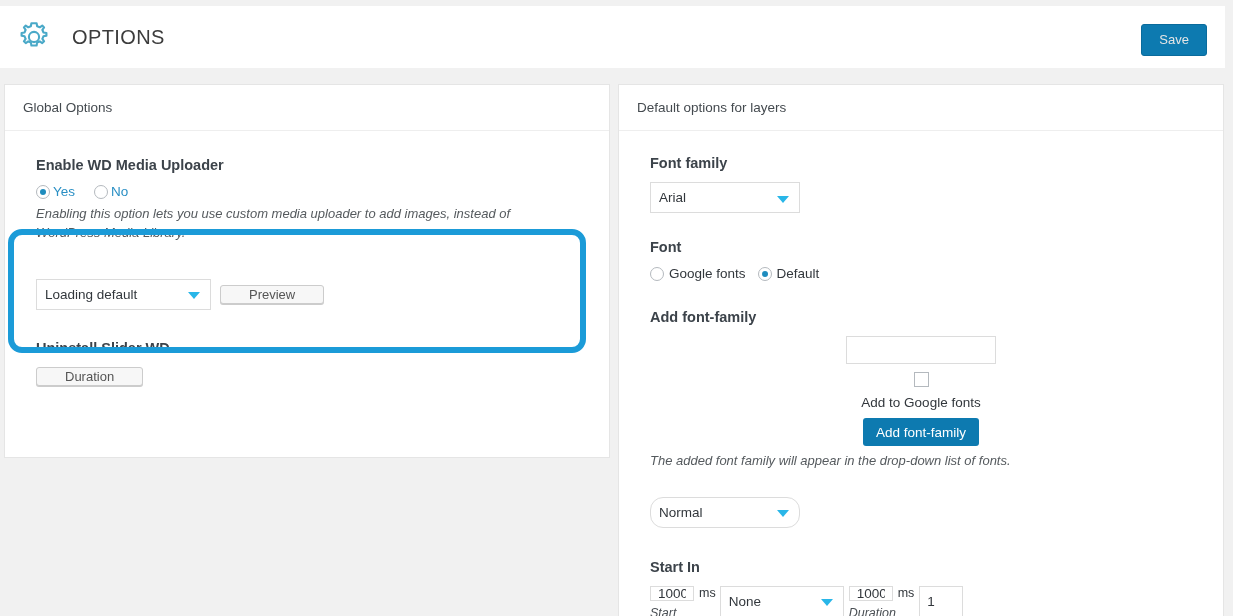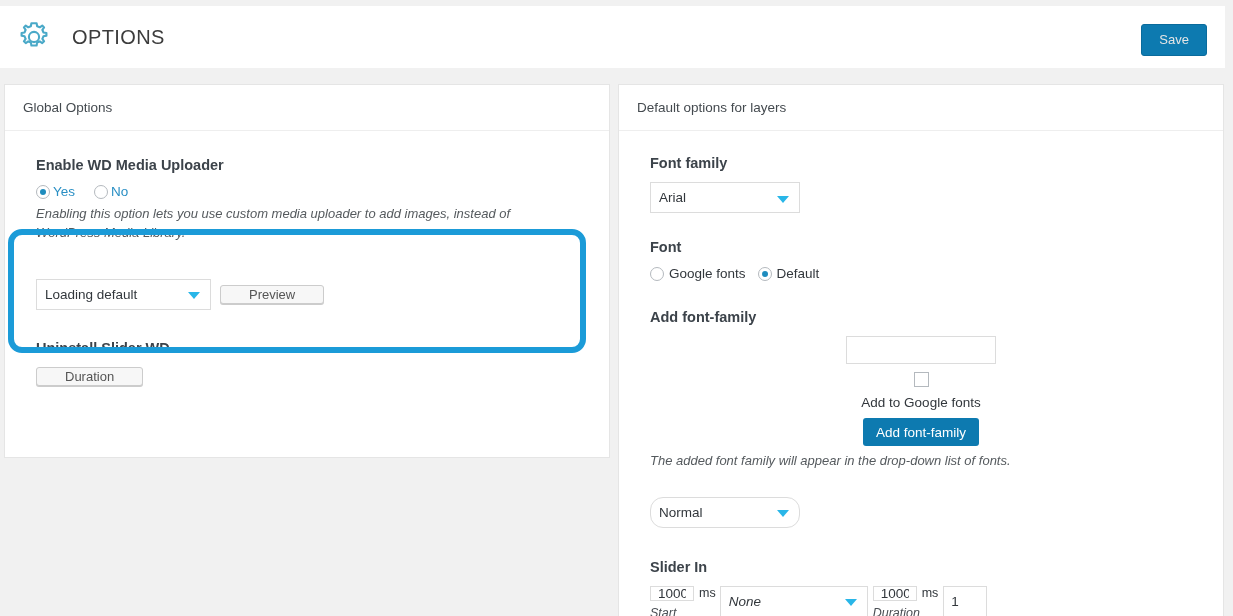--- a/index.html
+++ b/index.html
@@ -155,21 +155,21 @@
     right: 10px; top: 50%;
     margin-top: -2px;
     width: 0; height: 0;
     border-left: 6px solid transparent;
     border-right: 6px solid transparent;
     border-top: 7px solid #29b6e8;
   }
   .sel-loading { width: 175px; }
   .sel-font    { width: 150px; }
   .sel-weight  { width: 150px; border-radius: 13px; }
-  .sel-effect  { width: 148px; font-style: italic; }
+  .sel-effect  { width: 124px; }
 
   .btn-grey {
     border: 1px solid #ccc;
     background: #f7f7f7;
     color: #555;
     font-size: 13px;
     font-family: "Liberation Sans", sans-serif;
     border-radius: 3px;
     height: 19px;
     padding: 0 28px;
@@ -324,21 +324,21 @@
     </div>
 
     <div class="group" style="margin-top:26px;">
       <div class="select-box sel-weight">
         <span>Normal</span>
         <span class="arrow"></span>
       </div>
     </div>
 
     <div class="group" style="margin-top:31px;">
-      <div class="field-label">Slider In</div>
+      <div class="field-label">Start In</div>
       <div class="effect-row">
 
         <div class="effect-cell">
           <div class="effect-ctrl-line">
             <input class="text-input inp-num" type="text" value="1000" style="">
             <span class="unit">ms</span>
           </div>
           <span class="sub-label">Start</span>
         </div>
 

